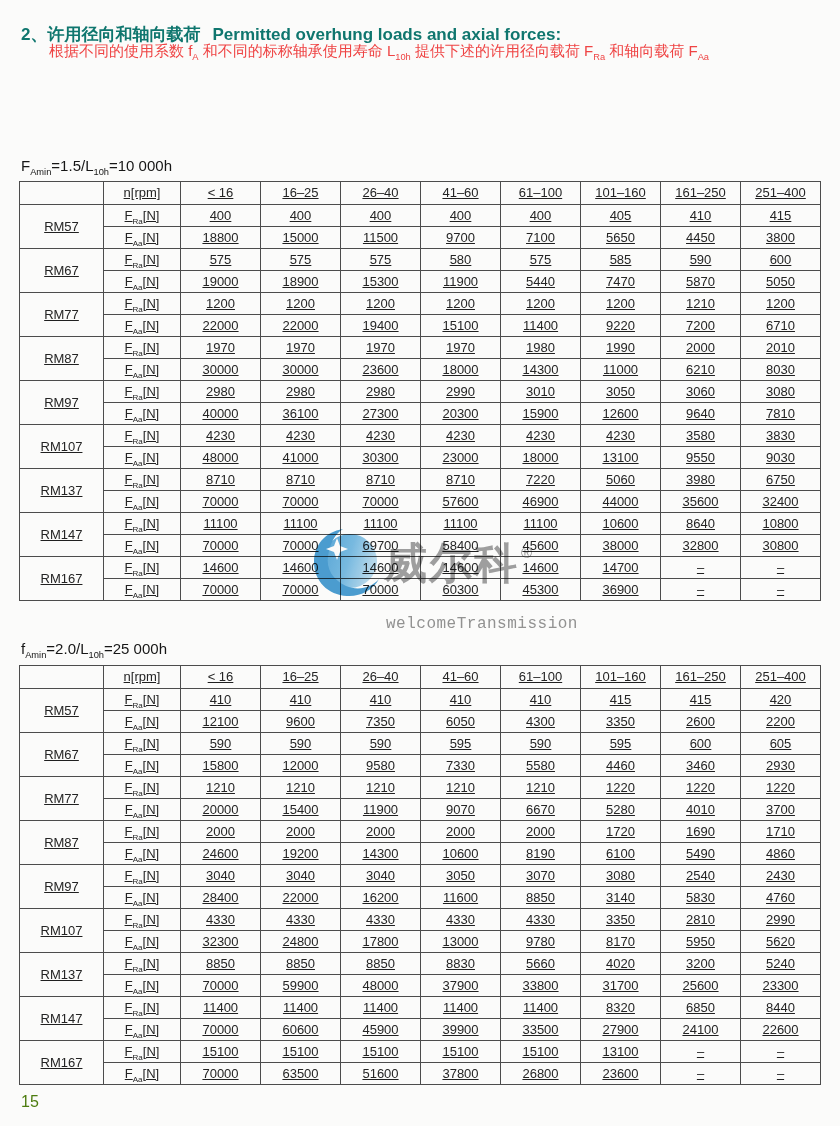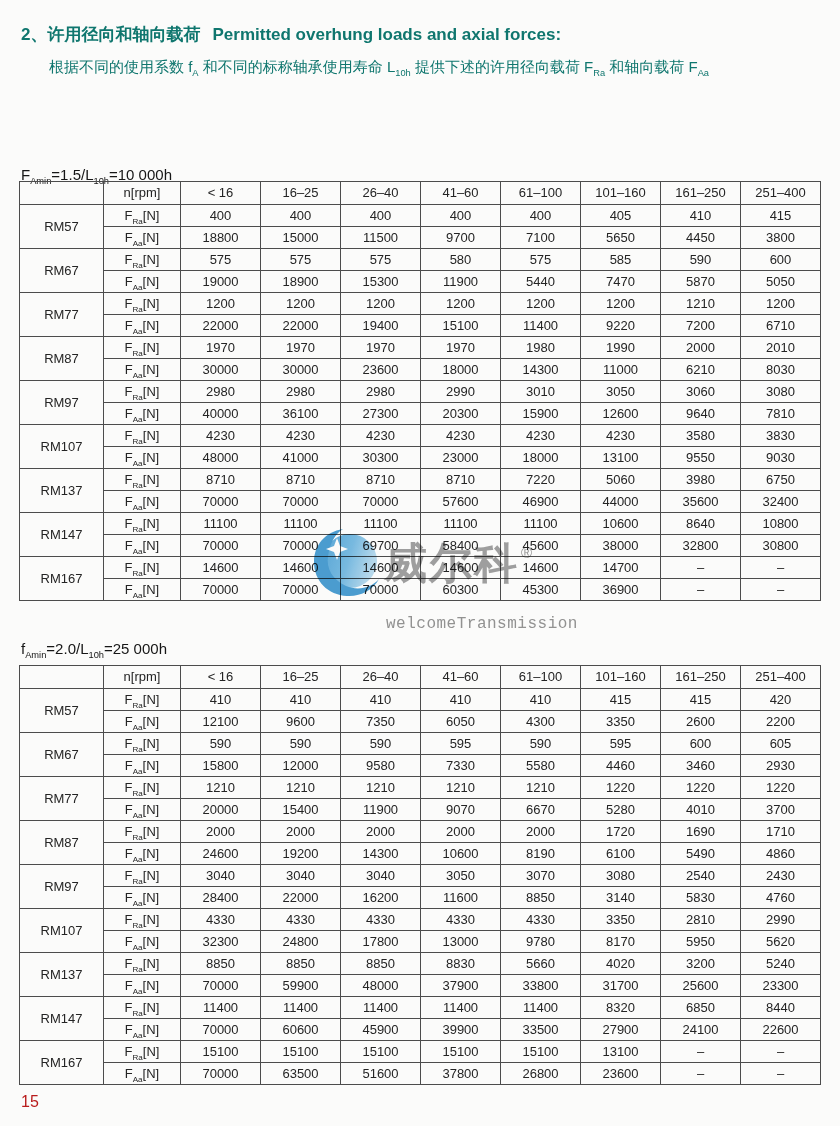--- a/index.html
+++ b/index.html
@@ -4,35 +4,35 @@
 <style>
   html,body{margin:0;padding:0;}
   body{
     width:840px;height:1126px;position:relative;overflow:hidden;
     background:#fbfbfa;color:#202020;
     font-family:"Liberation Sans","DejaVu Sans",sans-serif;
   }
   sub{font-size:0.62em;line-height:0;}
   .title{position:absolute;top:23px;left:21px;font-size:17px;font-weight:bold;color:#0f766e;white-space:nowrap;}
   .title .en{margin-left:12px;}
-  .intro{position:absolute;top:52px;left:19px;width:803px;font-size:15px;color:#0f766e;}
+  .intro{position:absolute;top:36px;left:19px;width:803px;font-size:15px;color:#ef4444;}
   .intro p{margin:0;text-indent:2em;line-height:29px;}
   .cap{position:absolute;left:21px;font-size:15px;color:#161616;white-space:nowrap;}
-  .cap1{top:166px;}
+  .cap1{top:157px;}
   .cap2{top:640px;}
-  table.loads{position:absolute;left:19px;width:800px;border-collapse:collapse;table-layout:fixed;background:transparent;}
+  table.loads{position:absolute;left:19px;width:800px;border-collapse:collapse;table-layout:fixed;background:transparent;text-decoration:underline;}
   #t1{top:181px;}
   #t2{top:665px;}
   .loads td{
     border:1px solid #4c4c4c;text-align:center;vertical-align:middle;
     height:21px;padding:0;font-size:13px;color:#242424;line-height:1.05;
   }
   .loads thead td{height:22px;}
   .loads td.model{font-size:13px;}
-  .pagenum{position:absolute;left:21px;top:1093px;font-size:16px;color:#b91c1c;}
+  .pagenum{position:absolute;left:21px;top:1093px;font-size:16px;color:#4d7c0f;}
   
   .watermark{
     position:absolute;left:313px;top:527px;width:218px;height:70px;
     mix-blend-mode:multiply;opacity:0.92;pointer-events:none;z-index:5;
   }
   .wm-globe{position:absolute;left:0;top:1px;}
   .wm-zh{
     position:absolute;left:71px;top:4px;font-size:43px;line-height:44px;font-weight:bold;
     color:rgba(123,123,123,0.78);letter-spacing:2px;white-space:nowrap;
   }

